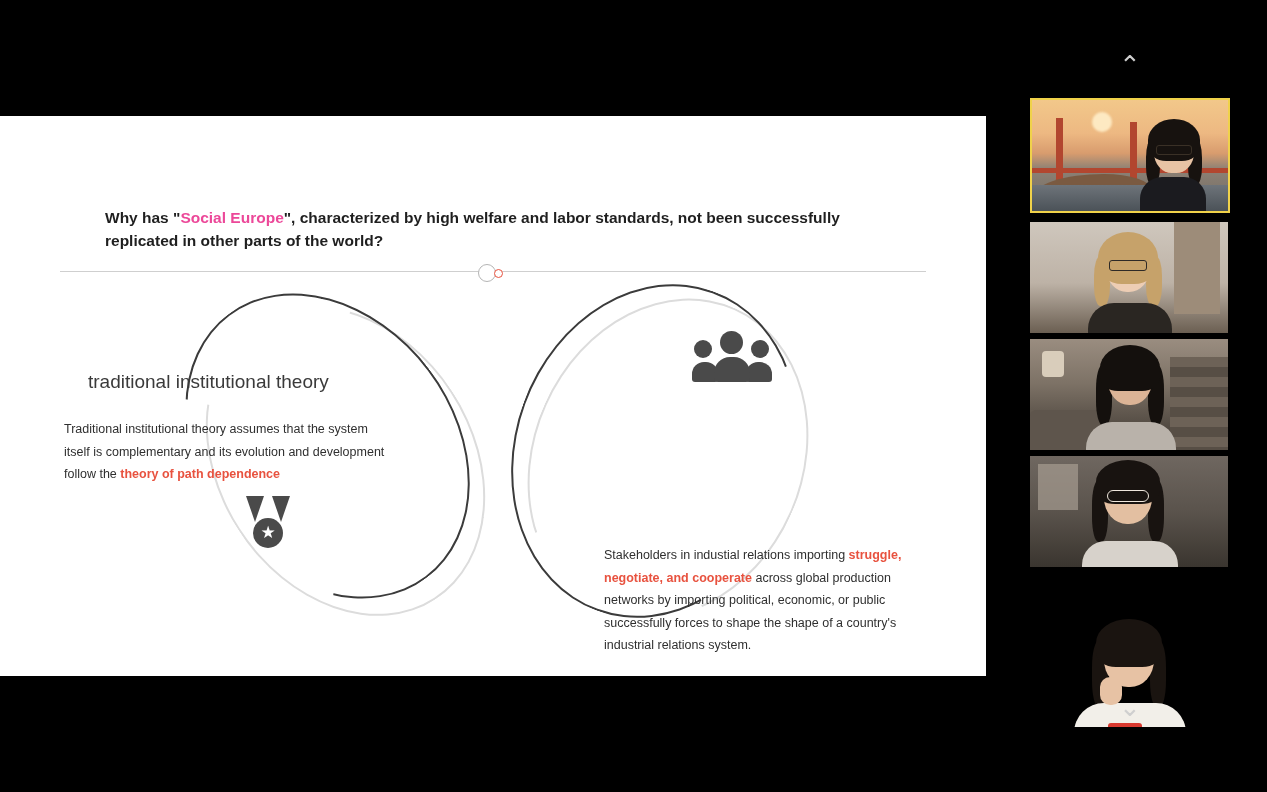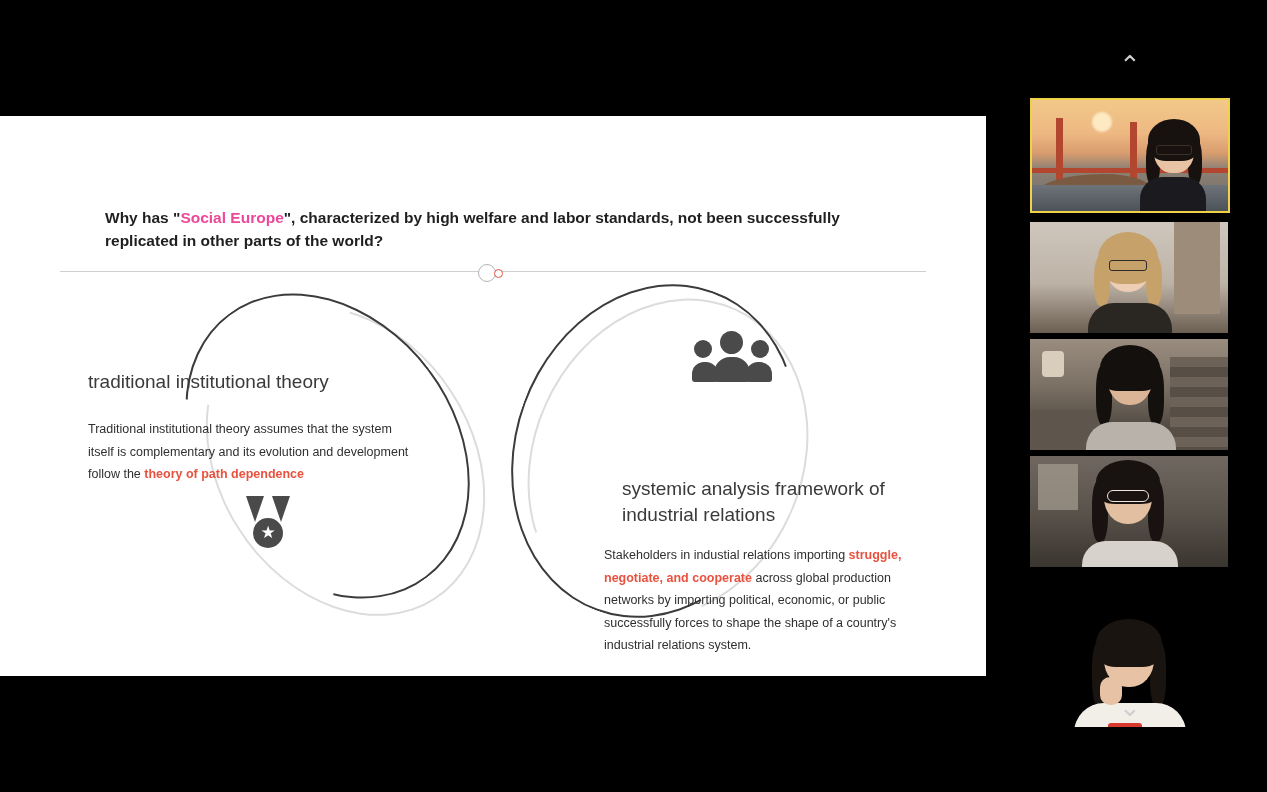--- a/index.html
+++ b/index.html
@@ -121,21 +121,21 @@
   }
   .col-head.left  { left: 88px; top: 253px; width: 320px; }
   .col-head.right { left: 622px; top: 360px; width: 300px; }
 
   .col-body {
     position: absolute;
     font-size: 12.5px;
     line-height: 22.5px;
     color: #2f2f2f;
   }
-  .col-body.left  { left: 88px; top: 302px; width: 325px; }
+  .col-body.left  { left: 64px; top: 302px; width: 325px; }
   .col-body.right { left: 604px; top: 428px; width: 330px; }
   .col-body .hl { color: #e8523f; font-weight: bold; }
   .col-body .hl2 { color: #e8523f; font-weight: bold; }
 
   
   .medal {
     position: absolute;
     left: 246px; top: 380px;
     width: 44px; height: 60px;
   }
@@ -454,21 +454,20 @@
         <div class="head h2"></div>
         <div class="head h3"></div>
         <div class="body b2"></div>
         <div class="body b3"></div>
         <div class="body b1"></div>
       </div>
 
       <div class="col-head left">traditional institutional theory</div>
       <div class="col-body left"><span>Traditional institutional theory assumes that the system itself is complementary and  its evolution and development follow the </span><span class="hl">theory of path dependence</span><span></span></div>
 
-      <div class="col-head right">systemic analysis framework of industrial relations</div>
       <div class="col-body right"><span>Stakeholders in industial relations importing </span><span class="hl2">struggle, negotiate, and cooperate</span><span> across global production networks by importing political, economic, or public successfully forces to shape the shape of a country's industrial relations system.</span></div>
 
     </div>
   </div>
 
   <div id="filmstrip">
 
     <div class="chev up">⌃</div>
 
     <div class="tile active" style="top:48px">

